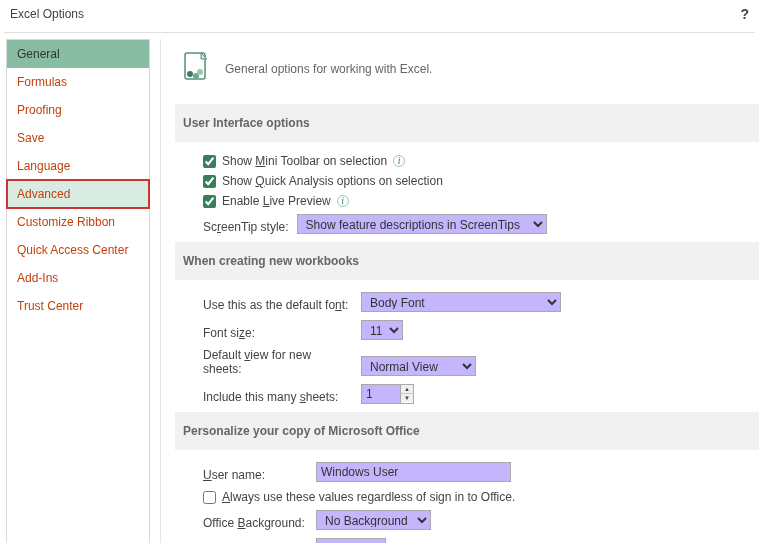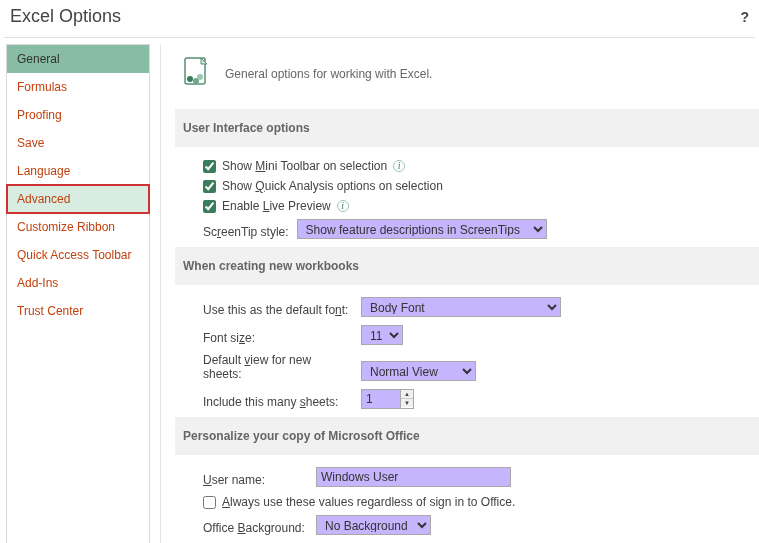--- a/index.html
+++ b/index.html
@@ -1,18 +1,18 @@
 <!DOCTYPE html>
 <html><head>
 <meta charset="utf-8">
 <style>
 * { box-sizing: border-box; margin: 0; padding: 0; font-family: "Segoe UI", Tahoma, sans-serif; font-size: 12px; }
 body { background: #fff; width: 759px; height: 543px; overflow: hidden; color: #444; }
 .titlebar { display: flex; justify-content: space-between; align-items: center; padding: 6px 10px 10px 10px; }
-.titlebar .title { font-size: 18px; color: #444; }
+.titlebar .title { font-size: 12px; color: #444; }
 .titlebar .help { font-size: 14px; font-weight: bold; color: #444; cursor: pointer; }
 .hr { height: 1px; background: #e0e0e0; margin: 0 4px 6px 4px; }
 .main { display: flex; height: calc(100% - 36px); padding: 0 0 0 6px; }
 .sidebar { width: 144px; background: #fff; border: 1px solid #d9d9d9; }
 .sidebar-item { padding: 7px 10px; color: #c2410c; cursor: pointer; }
 .sidebar-item.selected { background: #88bda3; color: #333; }
 .sidebar-item.highlighted { background: #d9ece2; outline: 2px solid #c33; outline-offset: -1px; }
 .content { flex: 1; padding: 6px 0 0 14px; border-left: 1px solid #e5e5e5; margin-left: 10px; overflow-y: auto; }
 .header-row { display: flex; align-items: center; gap: 12px; margin: 6px 0 18px 6px; }
 .header-icon svg { width: 32px; height: 32px; }
@@ -51,21 +51,21 @@
 <div class="main">
 
   <div class="sidebar">
     <div class="sidebar-item selected"><span>General</span></div>
     <div class="sidebar-item"><span>Formulas</span></div>
     <div class="sidebar-item"><span>Proofing</span></div>
     <div class="sidebar-item"><span>Save</span></div>
     <div class="sidebar-item"><span>Language</span></div>
     <div class="sidebar-item highlighted"><span>Advanced</span></div>
     <div class="sidebar-item"><span>Customize Ribbon</span></div>
-    <div class="sidebar-item"><span>Quick Access Toolbar</span></div>
+    <div class="sidebar-item"><span>Quick Access Center</span></div>
     <div class="sidebar-item"><span>Add-Ins</span></div>
     <div class="sidebar-item"><span>Trust Center</span></div>
   </div>
 
   <div class="content">
 
     <div class="header-row">
       <span class="header-icon">
         <svg viewBox="0 0 32 32">
           <rect x="4" y="2" width="20" height="26" rx="2" fill="#fff" stroke="#5a8f75" stroke-width="1.5"></rect>

